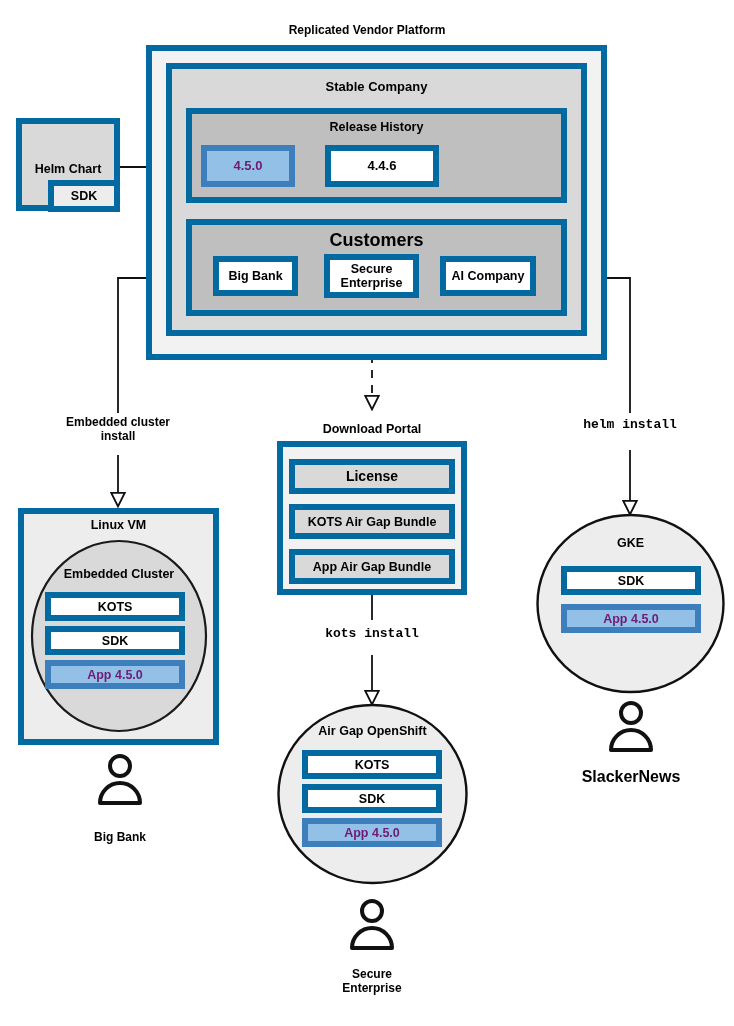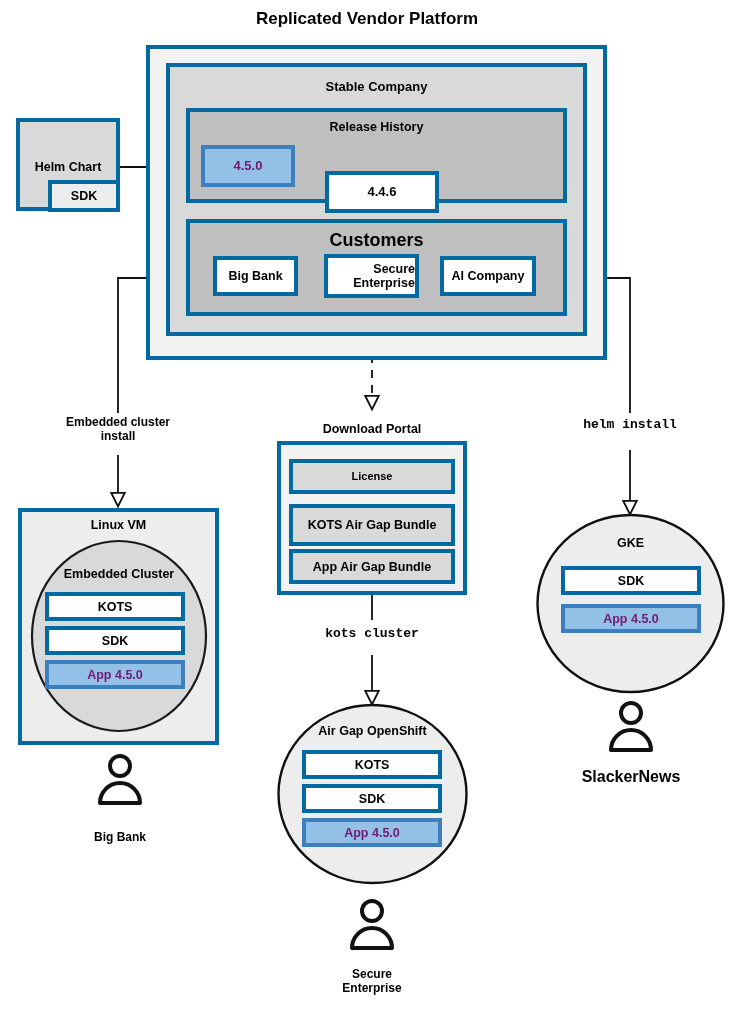--- a/index.html
+++ b/index.html
@@ -15,25 +15,25 @@
   #canvas {
     position: relative;
     width: 734px;
     height: 1026px;
     background: #ffffff;
     overflow: hidden;
   }
   .box {
     position: absolute;
     box-sizing: border-box;
-    border: 4px solid #0369a1;
+    border: 6px solid #0369a1;
     display: flex;
     align-items: center;
     justify-content: center;
-    text-align: right;
+    text-align: center;
     font-weight: bold;
     line-height: 1.12;
   }
   .lbl {
     position: absolute;
     box-sizing: border-box;
     text-align: center;
     font-weight: bold;
     line-height: 1.18;
     white-space: pre-line;
@@ -85,57 +85,57 @@
       <path d="M536,278 L630,278 L630,413"></path>
       <path d="M630,450 L630,513" marker-end="url(#arrowOpen)"></path>
 
       <path d="M372,295 L372,408" stroke-dasharray="8 7" marker-end="url(#arrowOpen)"></path>
 
       <path d="M372,595 L372,620"></path>
       <path d="M372,655 L372,703" marker-end="url(#arrowOpen)"></path>
     </g>
   </svg>
 
-  <div class="lbl" style="left:187px; top:9px; width:360px; font-size:17px;">Replicated Vendor Platform</div>
+  <div class="lbl" style="left:187px; top:23px; width:360px; font-size:12px;">Replicated Vendor Platform</div>
 
   <div class="box shell-outer" style="left:146px; top:45px; width:461px; height:315px;"></div>
 
   <div class="box shell-mid" style="left:166px; top:63px; width:421px; height:273px;"></div>
   <div class="lbl" style="left:166px; top:79px; width:421px; font-size:13px;">Stable Company</div>
 
   <div class="box shell-inner" style="left:186px; top:108px; width:381px; height:95px;"></div>
   <div class="lbl" style="left:186px; top:120px; width:381px; font-size:12.5px;">Release History</div>
 
   <div class="box blue" style="left:201px; top:145px; width:94px; height:42px; font-size:13px;">4.5.0</div>
-  <div class="box white" style="left:325px; top:145px; width:114px; height:42px; font-size:13px;margin-top:26px;">4.4.6</div>
+  <div class="box white" style="left:325px; top:145px; width:114px; height:42px; font-size:13px;">4.4.6</div>
 
   <div class="box shell-inner" style="left:186px; top:219px; width:381px; height:97px;"></div>
   <div class="lbl" style="left:186px; top:230px; width:381px; font-size:18px;">Customers</div>
 
   <div class="box white" style="left:213px; top:256px; width:85px; height:40px; font-size:12.5px;">Big Bank</div>
   <div class="box white" style="left:324px; top:254px; width:95px; height:44px; font-size:12.5px;">Secure
 Enterprise</div>
   <div class="box white" style="left:440px; top:256px; width:96px; height:40px; font-size:12.5px;">AI Company</div>
 
   <div class="box gray" style="left:16px; top:118px; width:104px; height:93px; font-size:12.5px;
               align-items:flex-start; padding-top:38px;">Helm Chart</div>
   <div class="box lightgray" style="left:48px; top:180px; width:72px; height:32px; font-size:12.5px;">SDK</div>
 
   <div class="lbl" style="left:38px; top:415px; width:160px; font-size:12px;">Embedded cluster
 install</div>
 
   <div class="lbl mono" style="left:550px; top:417px; width:160px; font-size:13px;">helm install</div>
 
-  <div class="lbl mono" style="left:292px; top:626px; width:160px; font-size:13px;">kots cluster</div>
+  <div class="lbl mono" style="left:292px; top:626px; width:160px; font-size:13px;">kots install</div>
 
   <div class="lbl" style="left:282px; top:422px; width:180px; font-size:12.5px;">Download Portal</div>
   <div class="box shell-outer" style="left:277px; top:441px; width:190px; height:154px;"></div>
 
-  <div class="box gray" style="left:289px; top:459px; width:166px; height:35px; font-size:11px;">License</div>
-  <div class="box gray" style="left:289px; top:504px; width:166px; height:42px; font-size:12.5px;">KOTS Air Gap Bundle</div>
+  <div class="box gray" style="left:289px; top:459px; width:166px; height:35px; font-size:14px;">License</div>
+  <div class="box gray" style="left:289px; top:504px; width:166px; height:35px; font-size:12.5px;">KOTS Air Gap Bundle</div>
   <div class="box gray" style="left:289px; top:549px; width:166px; height:35px; font-size:12.5px;">App Air Gap Bundle</div>
 
   <div class="box lightgray" style="left:18px; top:508px; width:201px; height:237px;"></div>
   <div class="lbl" style="left:18px; top:518px; width:201px; font-size:12.5px;">Linux VM</div>
 
   <svg class="ellipse-wrap" style="left:29px; top:538px; width:180px; height:196px;" viewBox="0 0 180 196" xmlns="http://www.w3.org/2000/svg">
     <ellipse cx="90" cy="98" rx="87" ry="95" fill="#d9d9d9" stroke="#1a1a1a" stroke-width="2.2"></ellipse>
   </svg>
   <div class="lbl" style="left:29px; top:567px; width:180px; font-size:12.5px;">Embedded Cluster</div>
 

